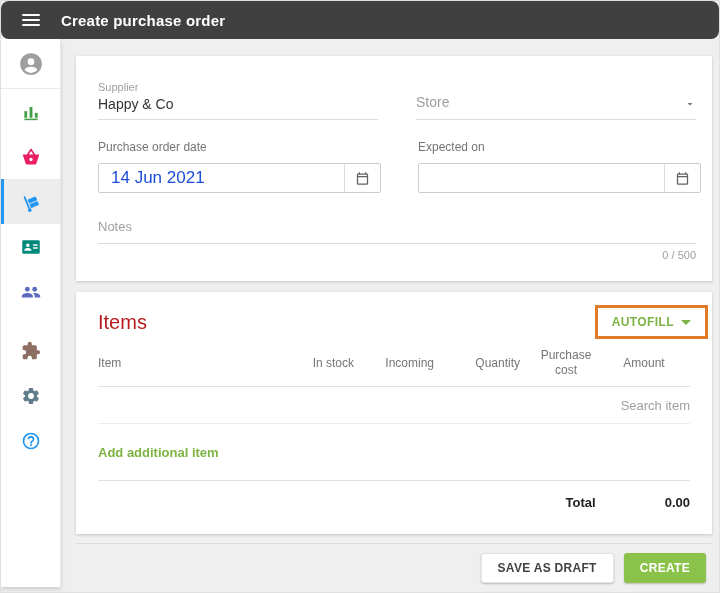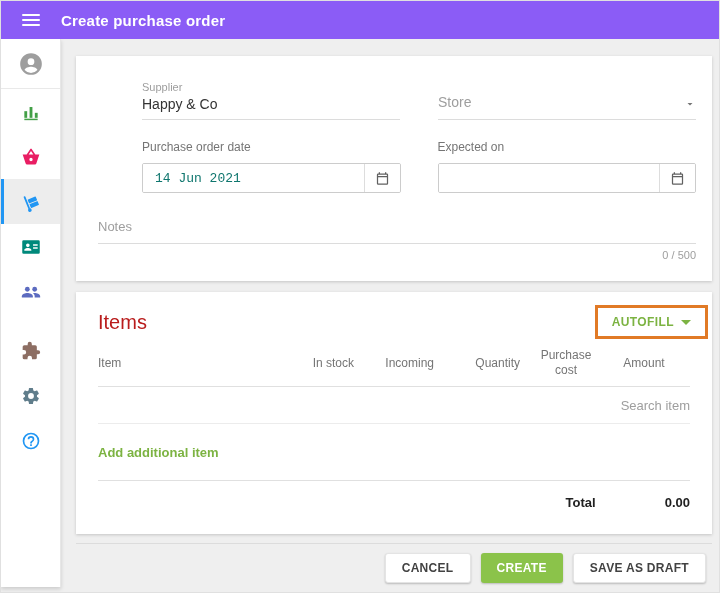--- a/index.html
+++ b/index.html
@@ -4,21 +4,21 @@
 <style>
   * { box-sizing: border-box; margin: 0; padding: 0; }
   html,body { width: 720px; height: 593px; }
   body { font-family: "Liberation Sans", sans-serif; background: #fff; }
 
   .app { position: relative; width: 720px; height: 593px; background: #efefef;
          border: 1px solid #e0e0e0; overflow: hidden; }
 
   
   .header { position: absolute; left: 0; top: 0; width: 100%; height: 38px;
-            background: #8b5cf6; display: flex; align-items: center; z-index: 5; }
+            background: #404040; display: flex; align-items: center; z-index: 5; border-radius: 8px; }
   .hamburger { margin-left: 21px; width: 18px; height: 12px; display: flex;
                flex-direction: column; justify-content: space-between; cursor: pointer; }
   .hamburger span { display: block; height: 2px; background: #fff; border-radius: 1px; }
   .header-title { color: #fff; font-size: 15px; font-weight: bold; margin-left: 21px;
                   letter-spacing: .2px; }
 
   
   .sidebar { position: absolute; left: 0; top: 38px; width: 60px; height: 548px;
              background: #fff; border-right: 1px solid #e7e7e7;
              box-shadow: 0 2px 4px rgba(0,0,0,.15); z-index: 4; }
@@ -29,38 +29,38 @@
   .nav-item.selected { background: #ededed; box-shadow: inset 3px 0 0 #2196F3; }
   .nav-gap { height: 14px; }
   .icon svg { display: block; }
 
   
   .card { position: absolute; left: 75px; width: 636px; background: #fff;
           box-shadow: 0 1px 3px rgba(0,0,0,.18); }
   .card-form  { top: 55px;  height: 225px; padding: 22px 16px 0 22px; }
   .card-items { top: 291px; height: 242px; padding: 0 22px; }
 
-  .form-grid { display: grid; grid-template-columns: 1fr 1fr; column-gap: 38px; margin-left: 44px; }
+  .form-grid { display: grid; grid-template-columns: 1fr 1fr; column-gap: 38px; }
 
   .text-field { height: 42px; display: flex; flex-direction: column; justify-content: flex-end;
                 border-bottom: 1px solid #dcdcdc; padding-bottom: 7px; }
   .float-label { font-size: 11px; color: #9e9e9e; margin-bottom: 3px; }
   .text-field input { border: none; outline: none; font-size: 14px; color: #333;
                       font-family: "Liberation Sans", sans-serif; width: 100%; }
 
   .select-field { height: 42px; display: flex; align-items: flex-end; justify-content: space-between;
                   border-bottom: 1px solid #dcdcdc; padding-bottom: 9px; cursor: pointer; }
   .select-label { font-size: 14px; color: #9e9e9e; }
 
   .date-row { margin-top: 20px; gap: 37px; }
   .field-caption { font-size: 12px; color: #757575; margin-bottom: 9px; }
   .date-box { height: 30px; border: 1px solid #ccc; border-radius: 2px; display: flex;
               align-items: stretch; overflow: hidden; }
-  .date-box input { flex: 1; border: none; outline: none; padding: 0 12px; font-size: 13px;
-                    color: #0f766e; font-family: Liberation Mono, monospace; }
+  .date-box input { flex: 1; border: none; outline: none; padding: 0 12px; font-size: 17px;
+                    color: #1d4ed8; font-family: Liberation Sans, sans-serif; }
   .cal-btn { width: 36px; border-left: 1px solid #ddd; display: flex; align-items: center;
              justify-content: center; background: #fff; cursor: pointer; }
 
   .notes-row { margin-top: 24px; }
   .notes-row input { width: 100%; border: none; border-bottom: 1px solid #dcdcdc; outline: none;
                      font-size: 13px; color: #424242; padding-bottom: 9px;
                      font-family: "Liberation Sans", sans-serif; }
   .notes-row input::placeholder, .date-box input::placeholder, .search-row input::placeholder
       { color: #9e9e9e; opacity: 1; }
   .char-counter { text-align: right; font-size: 11px; color: #9e9e9e; margin-top: 5px; }
@@ -276,18 +276,17 @@
 
     <div class="total-row">
       <span>Total</span>
       <span>0.00</span>
     </div>
   </div>
 
   <div class="footer-divider"></div>
 
   <div class="actions">
-    <button class="btn btn-light">CANCEL</button>
+    <button class="btn btn-light">SAVE AS DRAFT</button>
     <button class="btn btn-create">CREATE</button>
-    <button class="btn btn-light">SAVE AS DRAFT</button>
   </div>
 
 </div>
 
 </body></html>

